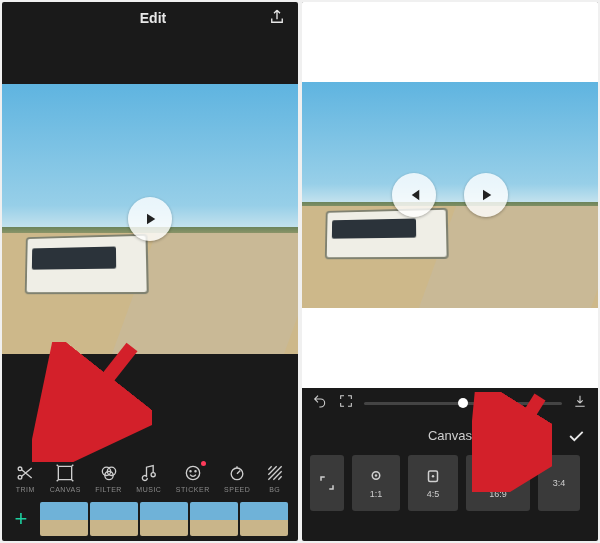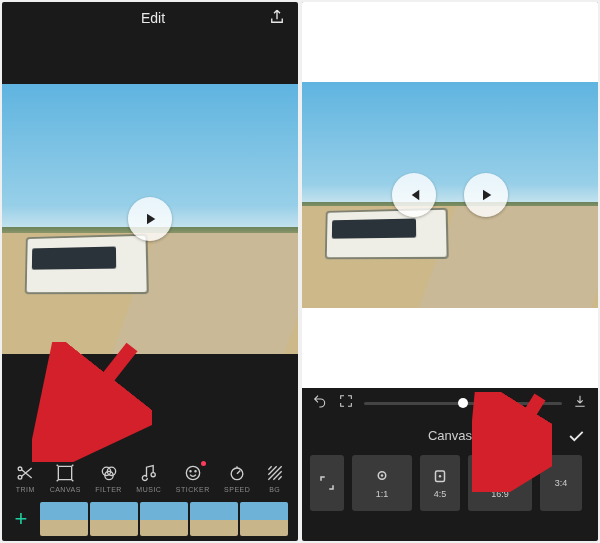--- a/index.html
+++ b/index.html
@@ -14,21 +14,21 @@
     --sand:#d2b48c;
     --road:#c9b896;
     --truck:#f0ede4;
   }
   *{box-sizing:border-box;margin:0;padding:0;font-family:-apple-system,Helvetica,Arial,sans-serif}
   body{background:#f0f0f0;width:600px;height:543px;overflow:hidden}
   .shot{display:flex;gap:4px;width:600px;height:543px;padding:2px}
   .phone{flex:1;background:var(--bg);position:relative;overflow:hidden;border-radius:2px}
   
   .hdr{height:32px;display:flex;align-items:center;justify-content:space-between;padding:0 12px;color:var(--txt);font-size:14px}
-  .hdr .ttl{font-weight:400}
+  .hdr .ttl{font-weight:700}
   .hdr .spacer{width:24px}
   
   .viewport{background:#000;position:relative}
   .ph1 .viewport{margin-top:50px;height:270px}
   .ph2 .viewport{height:386px;display:flex;flex-direction:column;justify-content:center;background:#fff}
   .scene{width:100%;height:100%;position:relative;overflow:hidden}
   .sky{position:absolute;inset:0;background:linear-gradient(#5fb4e0 0%,#97cfe8 45%,#cde6ef 55%,#d6c9a4 58%,#d6c9a4 100%)}
   .ground{position:absolute;left:0;right:0;top:55%;bottom:0;background:#cdb88a}
   .road{position:absolute;left:52%;right:-10%;top:55%;bottom:0;background:#c9b996;transform:skewX(-20deg);transform-origin:top left}
   .horizon{position:absolute;left:0;right:0;top:53%;height:6px;background:linear-gradient(#6b845c,#8a9468)}
@@ -58,22 +58,22 @@
   .vpbar .thumb{position:absolute;top:50%;left:50%;width:10px;height:10px;border-radius:50%;background:#fff;transform:translate(-50%,-50%)}
   .vpbar svg{width:16px;height:16px;fill:none;stroke:#cfcfcf;stroke-width:1.6}
   .panelTitle{text-align:center;color:#cfcfcf;font-size:13px;padding:10px 0 6px;position:relative}
   .panelTitle .check{position:absolute;right:12px;top:8px}
   .ratios{display:flex;align-items:center;gap:8px;padding:6px 8px 12px;overflow:hidden}
   .ratio{flex:0 0 auto;height:56px;display:flex;flex-direction:column;align-items:center;justify-content:center;gap:3px;background:var(--bg3);border-radius:3px;color:#cfcfcf;font-size:9px}
   .ratio.sel{background:var(--accent);color:#053}
   .ratio svg{width:18px;height:18px;fill:#cfcfcf}
   .ratio.sel svg{fill:#053}
   .r-free{width:34px}
-  .r-11{width:60px}
-  .r-45{width:40px}
+  .r-11{width:48px}
+  .r-45{width:50px}
   .r-169{width:64px}
   .r-916{width:36px}
   .r-34{width:42px}
   
   .arrow{position:absolute;pointer-events:none}
   .arrow svg{width:100%;height:100%}
 </style>
 </head>
 <body>
 

